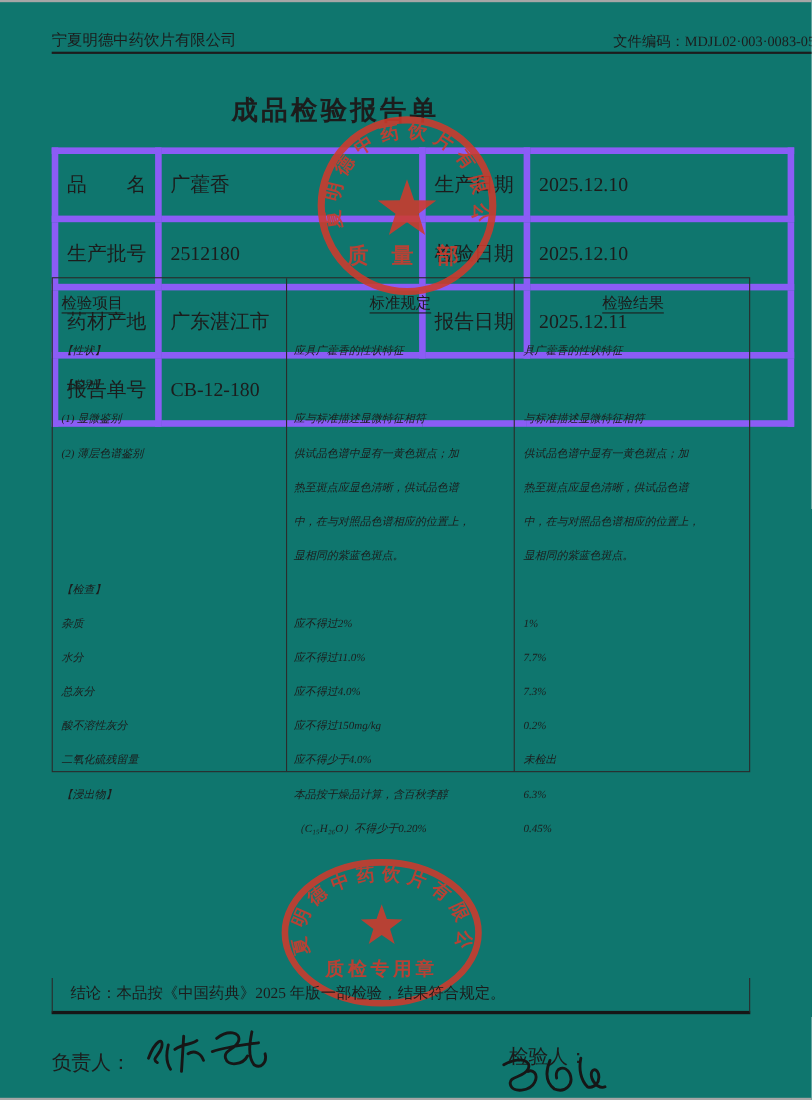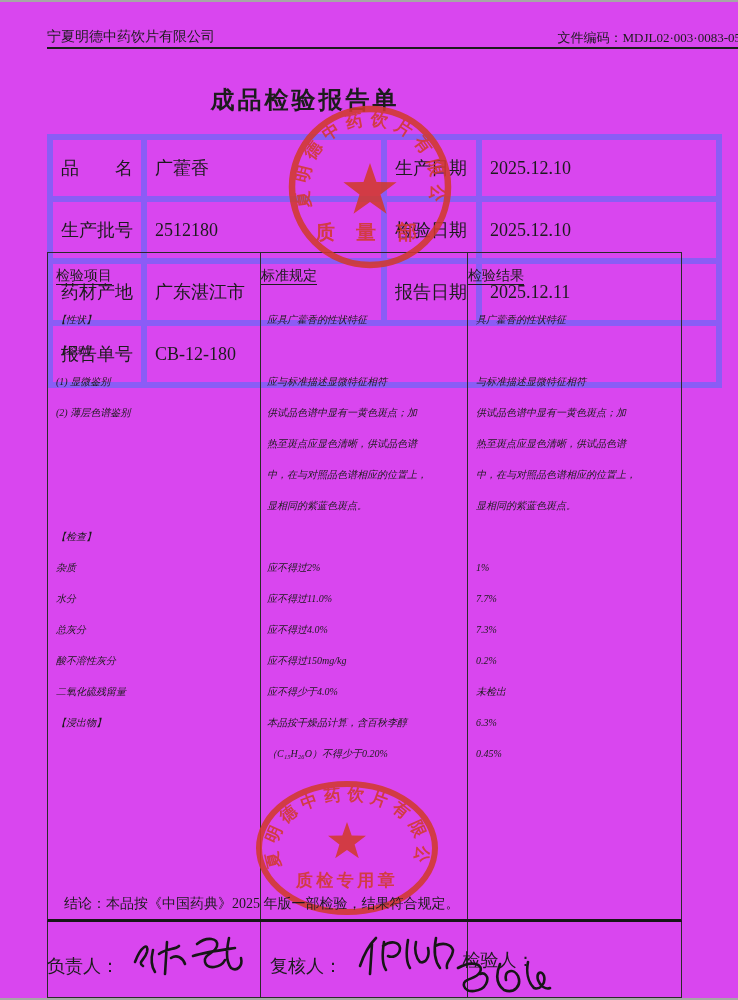--- a/index.html
+++ b/index.html
@@ -1,42 +1,42 @@
 <!DOCTYPE html>
 <html><head>
 <meta charset="utf-8">
 <style>
   html,body{margin:0;padding:0;background:#ffffff;}
-  .page{position:relative;width:738px;height:1000px;background:#d946ef;overflow:hidden;
+  .page{position:relative;width:738px;height:1000px;background:#0f766e;overflow:hidden;
         font-family:"Liberation Serif","DejaVu Serif",serif;color:#1c1c1c;}
   .edge{position:absolute;left:0;width:738px;height:2px;background:#a6a6a6;}
   .edge-top{top:0;} .edge-bottom{top:998px;}
 
   .header-company{position:absolute;left:47px;top:28px;font-size:14px;white-space:nowrap;}
   .header-code{position:absolute;right:-3px;top:29px;font-size:13px;white-space:nowrap;}
   .header-rule{position:absolute;left:47px;top:47px;width:691px;height:2px;background:#1c1c1c;}
 
   .doc-title{position:absolute;left:0;top:84px;width:610px;text-align:center;
              font-size:24px;font-weight:bold;letter-spacing:3px;}
 
   table.info{position:absolute;left:47px;top:134px;border-collapse:collapse;table-layout:fixed;}
   table.info td{border:6px solid #8b5cf6;font-size:18px;padding:16px 8px;vertical-align:middle;
                 white-space:nowrap;overflow:hidden;}
   td.c1{width:58px;} td.c2{width:218px;} td.c3{width:73px;padding-left:10px;} td.c4{width:218px;}
 
-  .main-table{position:absolute;left:47px;top:252px;width:635px;height:746px;
+  .main-table{position:absolute;left:47px;top:252px;width:635px;height:450px;
               border:1px solid #2b2b2b;box-sizing:border-box;}
   .mcol{position:absolute;top:0;height:100%;box-sizing:border-box;}
   .mcol-items{left:0;width:213px;border-right:1px solid #2b2b2b;}
   .mcol-standard{left:213px;width:207px;border-right:1px solid #2b2b2b;}
   .mcol-result{left:420px;width:215px;}
   .mhead{height:51px;padding-top:14px;box-sizing:border-box;font-size:14px;}
   .mhead span{text-decoration:underline;text-underline-offset:4px;}
   .mcol-items .mhead{padding-left:8px;}
-  .mcol-standard .mhead,.mcol-result .mhead{}
+  .mcol-standard .mhead,.mcol-result .mhead{text-align:center;}
   .tlines{font-size:10px;line-height:31px;font-style:italic;}
   .mcol-items .tlines{padding-left:8px;}
   .mcol-standard .tlines{padding-left:6px;}
   .mcol-result .tlines{padding-left:8px;}
   .tline{height:31px;white-space:nowrap;}
 
   .conclusion{position:absolute;left:47px;top:889px;width:635px;height:33px;box-sizing:border-box;
               border:1px solid #2b2b2b;border-top:none;border-bottom:3px solid #161616;
               font-size:14px;line-height:29px;padding-left:16px;white-space:nowrap;}
 
@@ -174,25 +174,19 @@
   </svg>
 
   <div class="conclusion">结论：本品按《中国药典》2025 年版一部检验，结果符合规定。</div>
 
   <div class="signer" id="signer-1">
     <span class="signer-label">负责人：</span>
     <svg width="125" height="52" viewBox="0 0 125 52">
       <path class="sig-path" d="M8,30 C14,14 22,10 20,20 C18,28 10,30 16,34 M26,18 C24,26 24,34 28,40 M40,10 L38,42 M32,22 C40,16 48,18 52,14 M44,26 C50,22 56,26 58,32 M70,12 C80,4 92,6 90,14 C88,22 76,22 78,30 C80,38 94,36 98,28 M66,24 C78,20 94,18 108,16 M102,6 C100,16 98,28 104,36 C110,40 116,34 114,26"></path>
     </svg>
   </div>
-  <div class="signer" id="signer-2">
-    <span class="signer-label">复核人：</span>
-    <svg width="120" height="52" viewBox="0 0 120 52">
-      <path class="sig-path" d="M10,34 C14,22 20,12 26,6 M22,12 L20,42 M34,10 C32,22 32,32 36,38 M33,14 C41,8 49,10 50,16 C50,24 42,26 38,24 M58,8 C56,20 56,30 60,36 M66,10 C64,18 66,26 70,30 C76,32 80,24 78,16 M86,6 C84,16 84,28 90,36 M85,14 C93,10 101,12 103,18 C103,26 95,30 97,36"></path>
-    </svg>
-  </div>
   <div class="signer" id="signer-3">
     <span class="signer-label">检验人：</span>
     <svg width="105" height="46" viewBox="0 0 105 46">
       <path class="sig-path" d="M8,12 C22,4 34,8 30,16 C26,24 12,22 14,30 C16,38 32,36 36,28 C40,20 34,16 30,18 M50,8 C46,18 46,28 54,34 C64,38 72,30 68,20 C64,12 54,14 56,24 M78,6 C76,16 78,26 84,32 C90,34 96,28 94,20 C92,14 86,16 88,24 C90,30 96,34 100,32"></path>
     </svg>
   </div>
 </div>
 
 </body></html>

